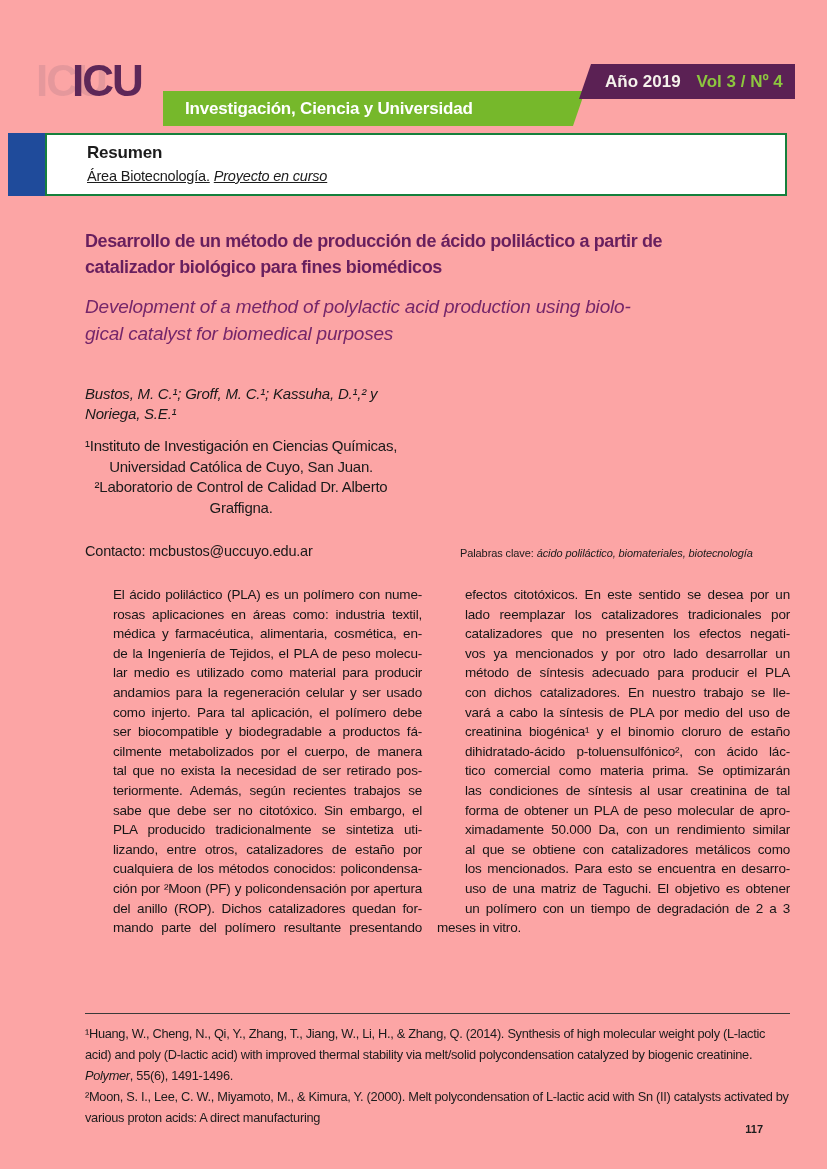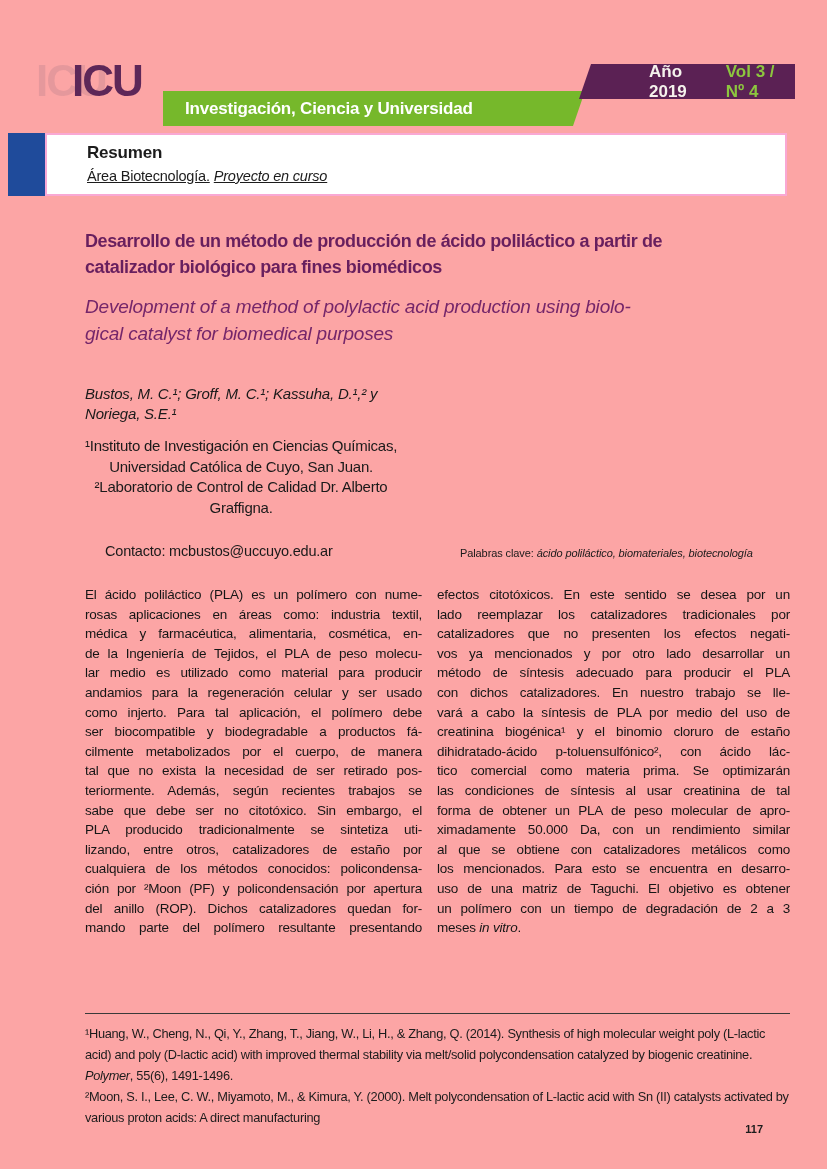--- a/index.html
+++ b/index.html
@@ -29,33 +29,33 @@
   .journal-banner .journal-name {
     color: #ffffff; font-weight: bold; font-size: 17px; letter-spacing: -0.2px;
   }
   .issue-banner {
     position: absolute; left: 579px; top: 64px; width: 216px; height: 35px;
     background: #5b2154;
     clip-path: polygon(12px 0, 100% 0, 100% 100%, 0 100%);
     display: flex; align-items: center; padding-left: 26px;
   }
   .issue-banner .year-label {
-    color: #f5f2ec; font-weight: bold; font-size: 17px; margin-left: 44px;
+    color: #f5f2ec; font-weight: bold; font-size: 17px;
   }
   .issue-banner .volume-label {
     color: #8dc63f; font-weight: bold; font-size: 17px; margin-left: 16px;
   }
   
   .resumen-accent {
     position: absolute; left: 8px; top: 133px; width: 38px; height: 63px;
     background: #1f4b9b;
   }
   .resumen-box {
     position: absolute; left: 45px; top: 133px; right: 40px; height: 63px;
-    border: 2px solid #f9a8d4; background: #ffffff;
+    border: 2px solid #15803d; background: #ffffff;
     padding: 8px 0 0 40px;
   }
   .resumen-heading { font-size: 17px; font-weight: bold; color: #1c1c1c; letter-spacing: -0.2px; }
   .resumen-subtitle { font-size: 14.5px; color: #1c1c1c; margin-top: 5px; letter-spacing: -0.2px; text-decoration: underline; }
   .resumen-subtitle .status { font-style: italic; margin-left: 4px; }
   
   .title-es {
     position: absolute; left: 85px; top: 228px; width: 690px;
     font-size: 18px; font-weight: bold; color: #681f5e;
     letter-spacing: -0.4px; line-height: 26px;
@@ -73,44 +73,44 @@
     line-height: 20px; letter-spacing: -0.2px;
   }
   .affiliations {
     position: absolute; left: 85px; top: 436px;
     font-size: 15px; color: #1a1a1a; line-height: 20.5px; letter-spacing: -0.25px; text-align: center;
   }
   .authors div, .affiliations div { white-space: nowrap; }
   
   .contact-row {
     position: absolute; left: 85px; top: 543px;
-    font-size: 14.5px; color: #1a1a1a; letter-spacing: -0.2px; margin-left: 20px;
+    font-size: 14.5px; color: #1a1a1a; letter-spacing: -0.2px;
   }
   .keywords {
     position: absolute; left: 460px; top: 547px; width: 340px;
     font-size: 11px; color: #1a1a1a; letter-spacing: -0.1px;
   }
   .keywords .kw-value { font-style: italic; }
   
   .abstract-left {
     position: absolute; left: 85px; top: 585px; width: 337px;
   }
   .abstract-right {
     position: absolute; left: 437px; top: 585px; width: 353px;
   }
   .body-line {
     font-size: 13.5px; color: #161616; line-height: 19.6px;
     letter-spacing: -0.2px; white-space: nowrap;
-    text-align: justify; text-align-last: justify;
+    text-align: justify; text-align-last: justify; margin-left: 28px;
   }
   .final-line {
     font-size: 13.5px; color: #161616; line-height: 19.6px;
     letter-spacing: -0.2px; text-align: left; text-align-last: left;
   }
-  .final-line .it { font-style: italic; }
+  .final-line .it { }
   
   .footnote-divider {
     position: absolute; left: 85px; top: 1013px; width: 705px;
     border-top: 1.5px solid #3a3a3a;
   }
   .footnotes {
     position: absolute; left: 85px; top: 1023px; width: 707px;
     font-size: 12.8px; color: #1c1c1c; line-height: 21px; letter-spacing: -0.3px;
   }
   .footnotes .it { font-style: italic; }

